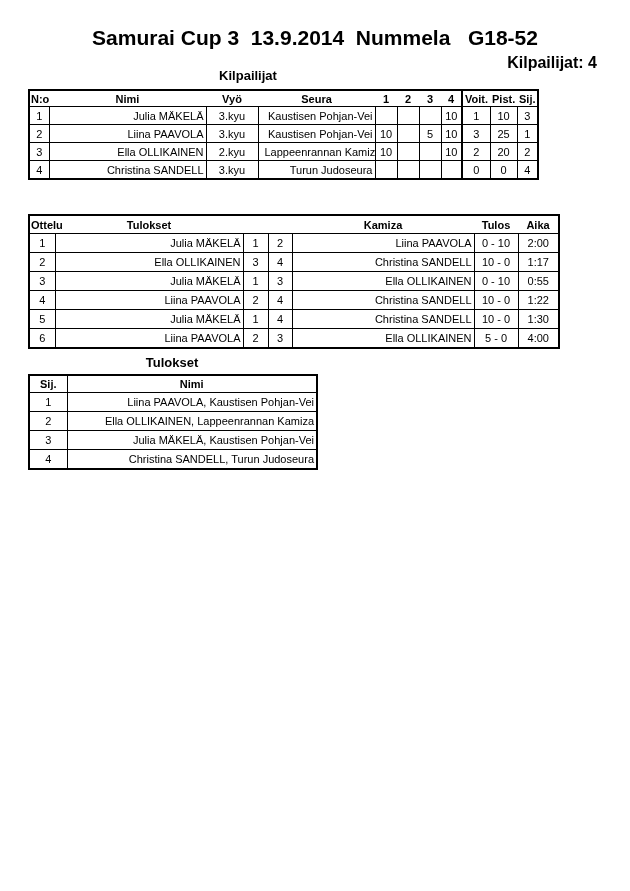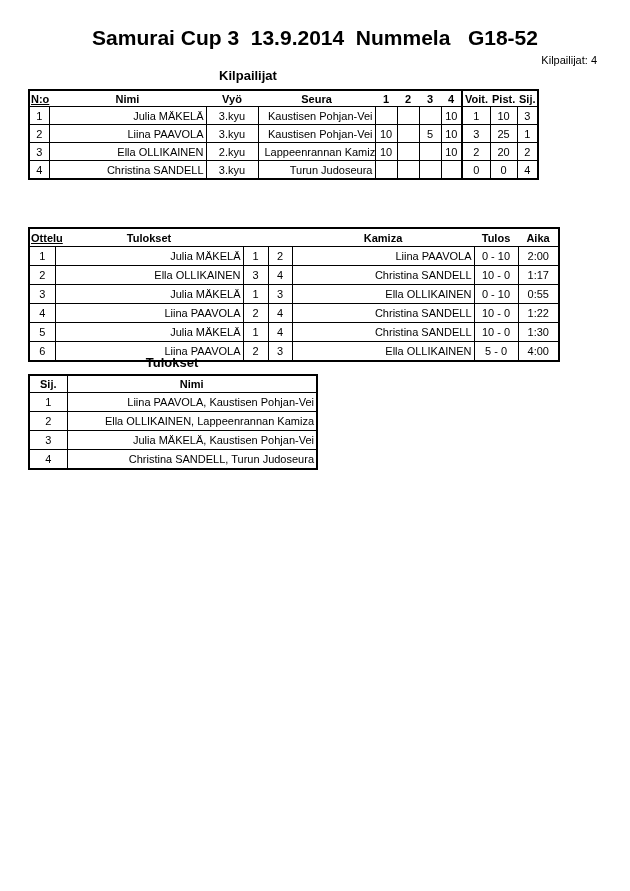--- a/index.html
+++ b/index.html
@@ -6,21 +6,21 @@
   .page {
     position:relative; width:630px; height:891px; background:#ffffff;
     font-family:"Liberation Sans", sans-serif; color:#000; overflow:hidden;border-radius:30px;
   }
   .title {
     position:absolute; top:26px; left:0; width:100%;
     text-align:center; font-size:21px; font-weight:bold; white-space:pre;
   }
   .count {
     position:absolute; top:54px; right:33px;
-    font-size:11px; font-weight:normal;
+    font-size:16px; font-weight:bold;
   }
   .sec-heading {
     position:absolute; font-size:13px; font-weight:bold; text-align:center;
   }
   .h-kilp { top:68px;  left:28px; width:440px; }
   .h-ott  { top:194px; left:28px; width:530px;margin-top:47px; }
   .h-tul  { top:355px; left:28px; width:288px; }
 
   table {
     position:absolute; border-collapse:collapse; table-layout:fixed;
@@ -28,30 +28,30 @@
     border:2px solid #000;
   }
   th, td {
     border:1px solid #000; padding:0 2px; overflow:hidden;
     white-space:nowrap; font-weight:normal; height:18px;
   }
   thead th { font-weight:bold; }
   
   .t1 thead th, .t2 thead th { border-left:none; border-right:none; }
   .t1 { top:89px;  left:28px; width:509px; }
-  .t2 { top:227px; left:28px; width:530px;padding-left:32px; }
+  .t2 { top:214px; left:28px; width:530px;padding-left:32px; }
   .t3 { top:374px; left:28px; width:288px; }
   .t1 thead th { height:15px; }
   .t1 td { height:17px; }
   .t2 thead th { height:17px; }
   .t3 thead th { height:16px; }
 
   .c { text-align:center; }
   .l { text-align:right; padding-left:6px; }
-  .hl { text-align:left; padding-left:1px; overflow:visible;text-decoration:underline; }
+  .hl { text-align:left; padding-left:1px; overflow:visible; }
   
   .bl2 { border-left:2px solid #000 !important;margin-top:44px; }
 </style>
 </head>
 <body>
 
 <div class="page">
 
   <div class="title">Samurai Cup 3  13.9.2014  Nummela   G18-52</div>
   <div class="count">Kilpailijat: 4</div>

